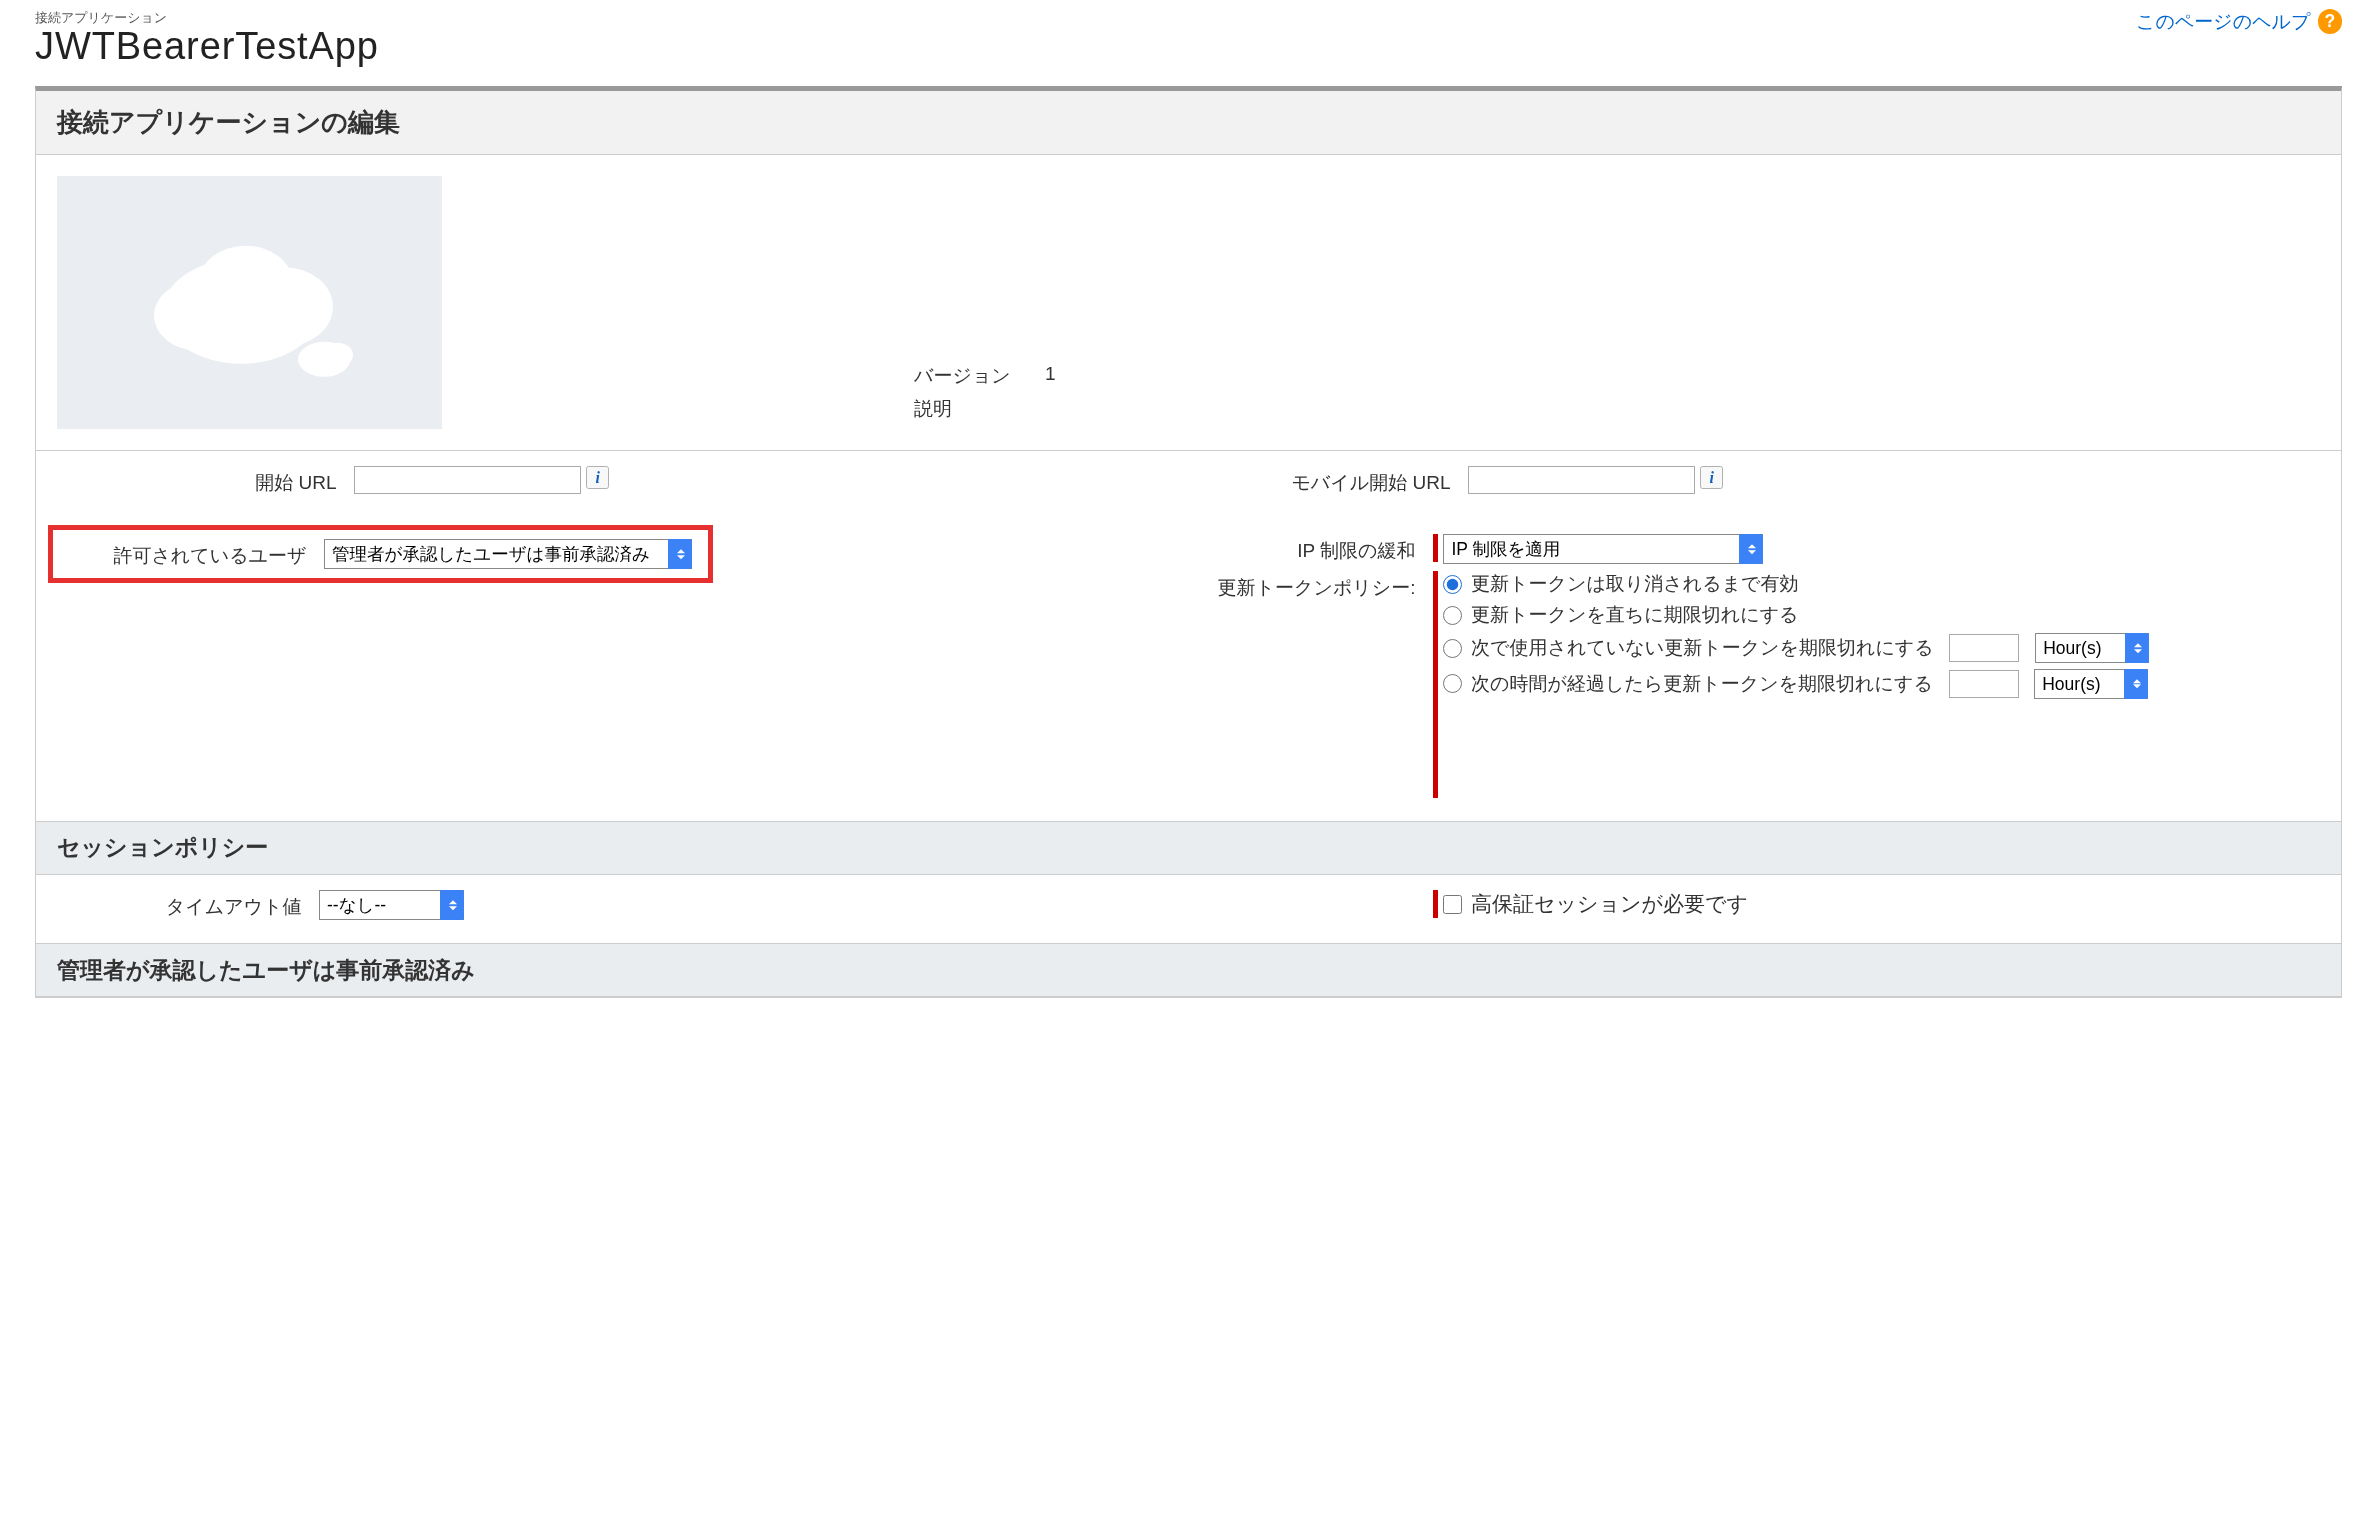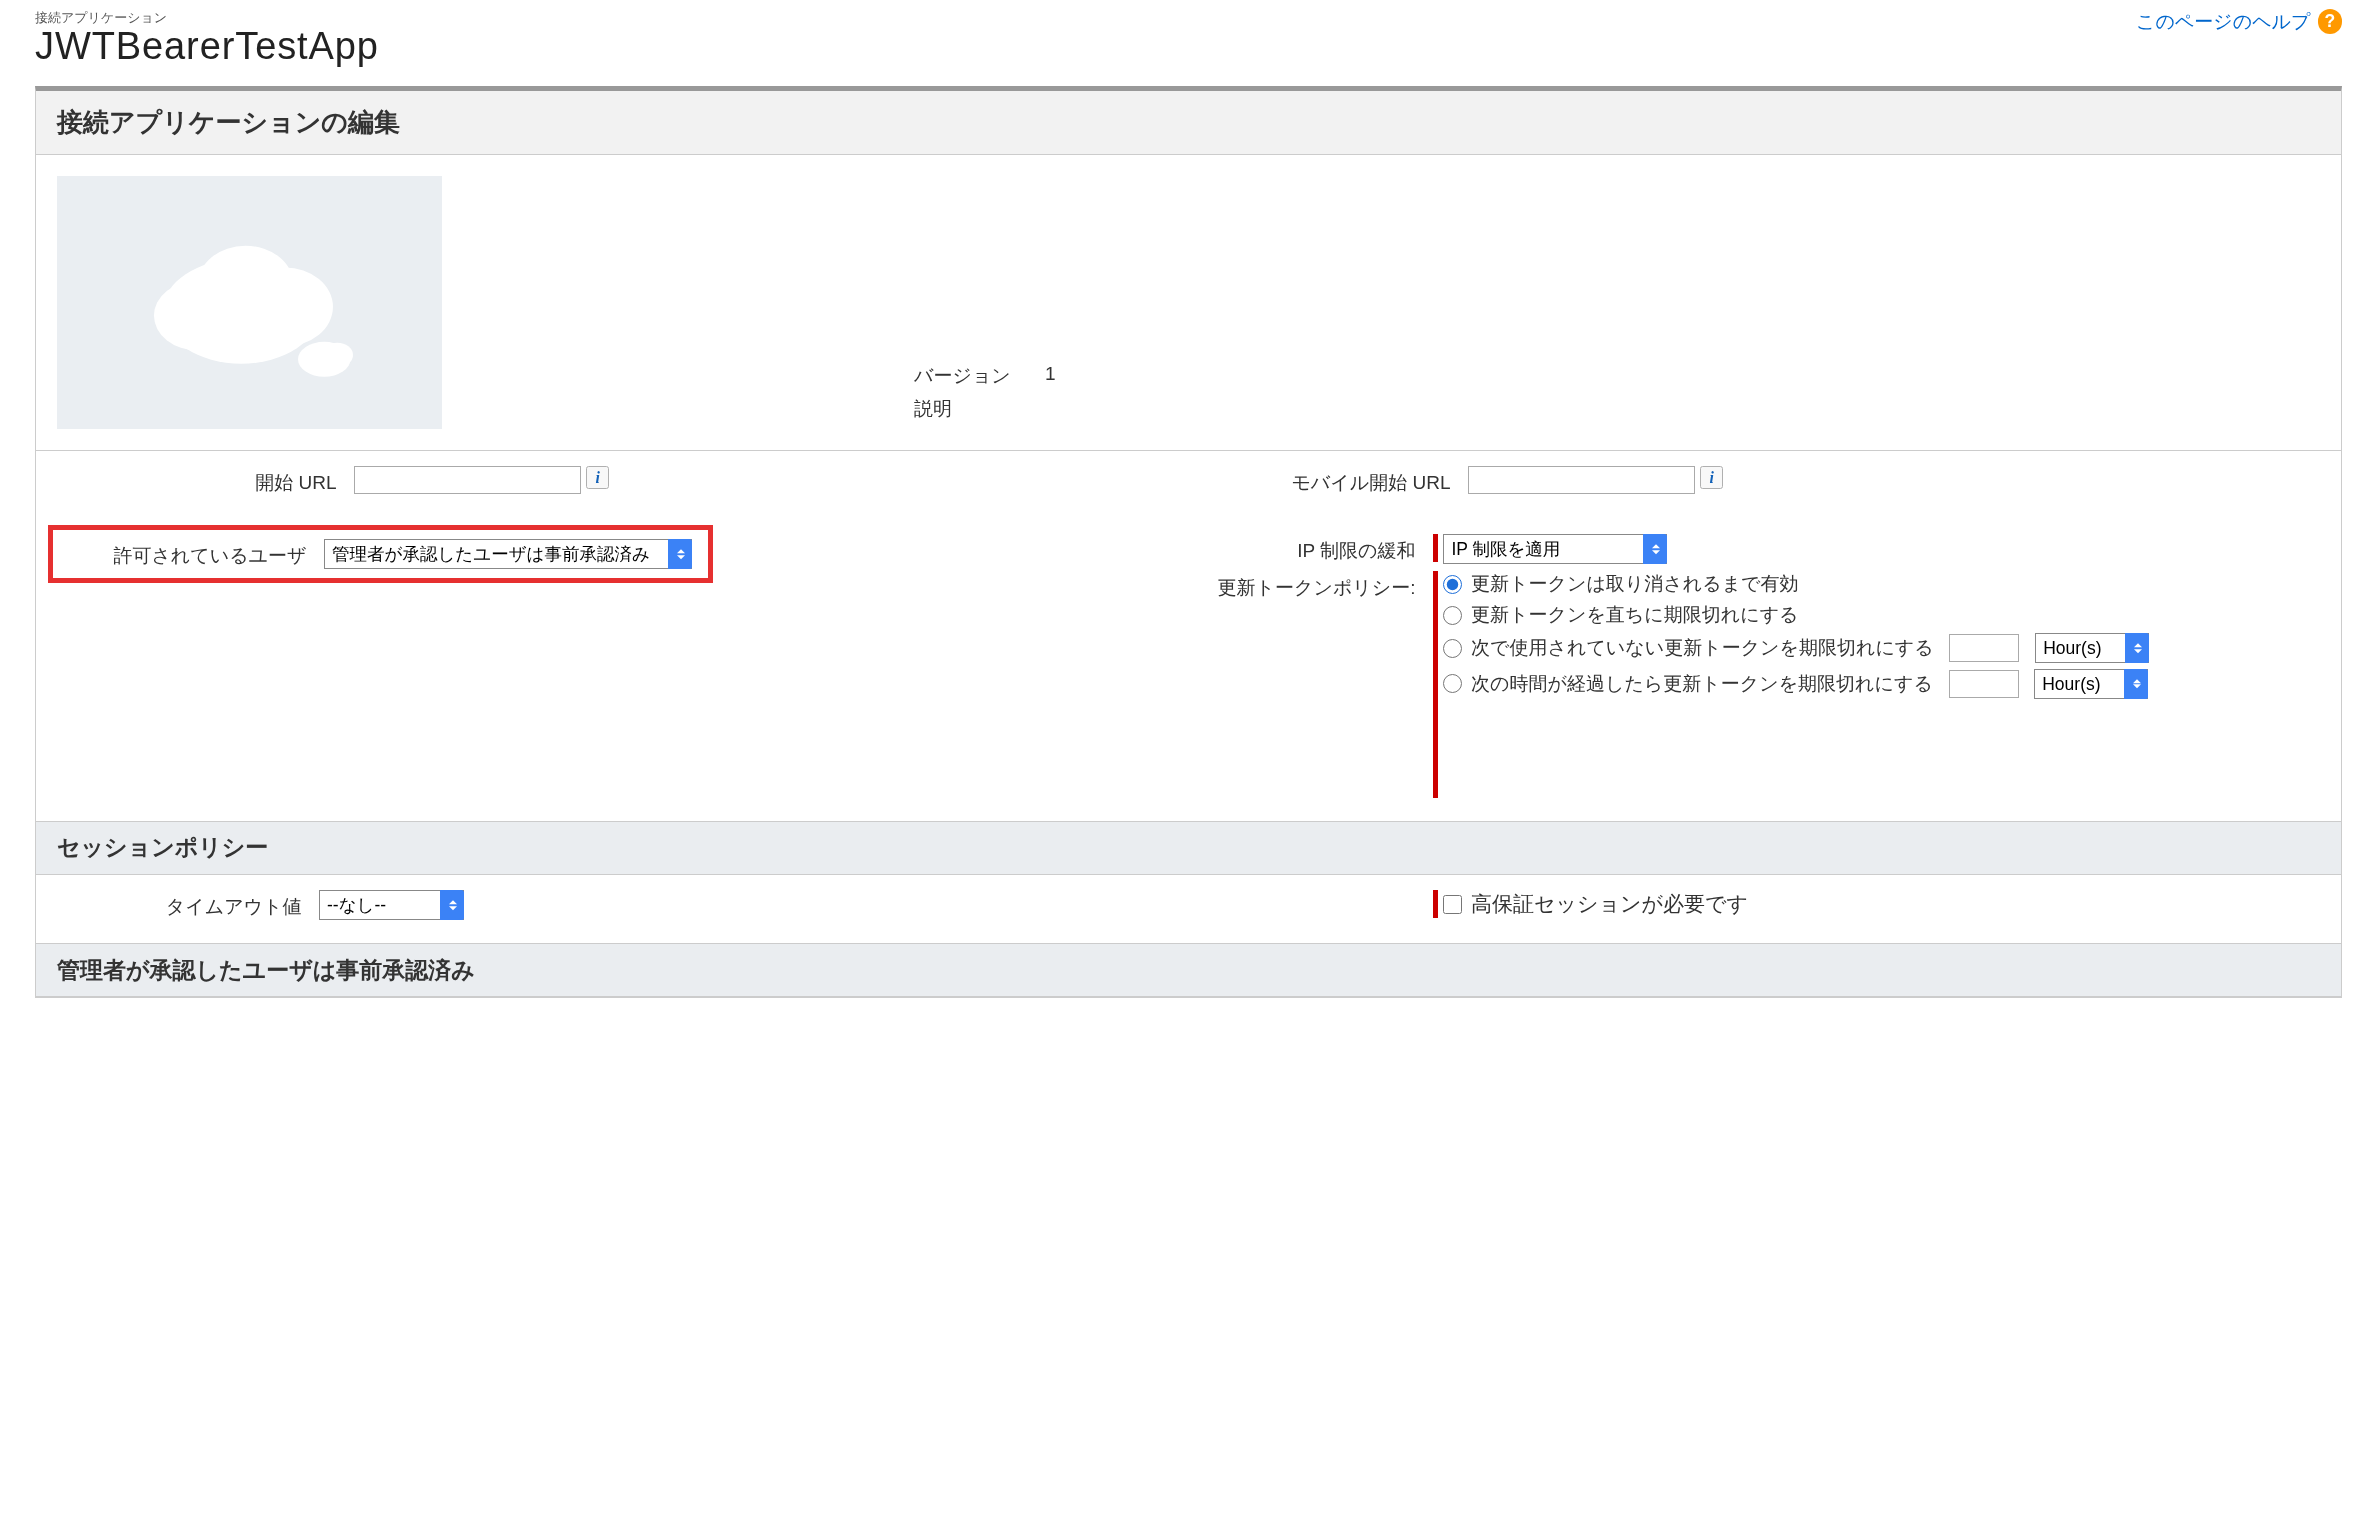--- a/index.html
+++ b/index.html
@@ -334,21 +334,21 @@
               </div>
             </div>
           </div>
         </div>
         <div class="col">
           <div class="field-row">
             <div class="field-label" style="width:227px">IP 制限の緩和</div>
             <div class="field-control">
               <span class="red-bar"></span>
               <span class="select-wrap">
-                <select style="width:224px;">
+                <select style="width:320px;">
                   <option>IP 制限を適用</option>
                 </select>
                 <span class="select-arrows">
                     <span class="up"></span>
                     <span class="down"></span>
                   </span>
               </span>
             </div>
           </div>
           <div class="field-row">

